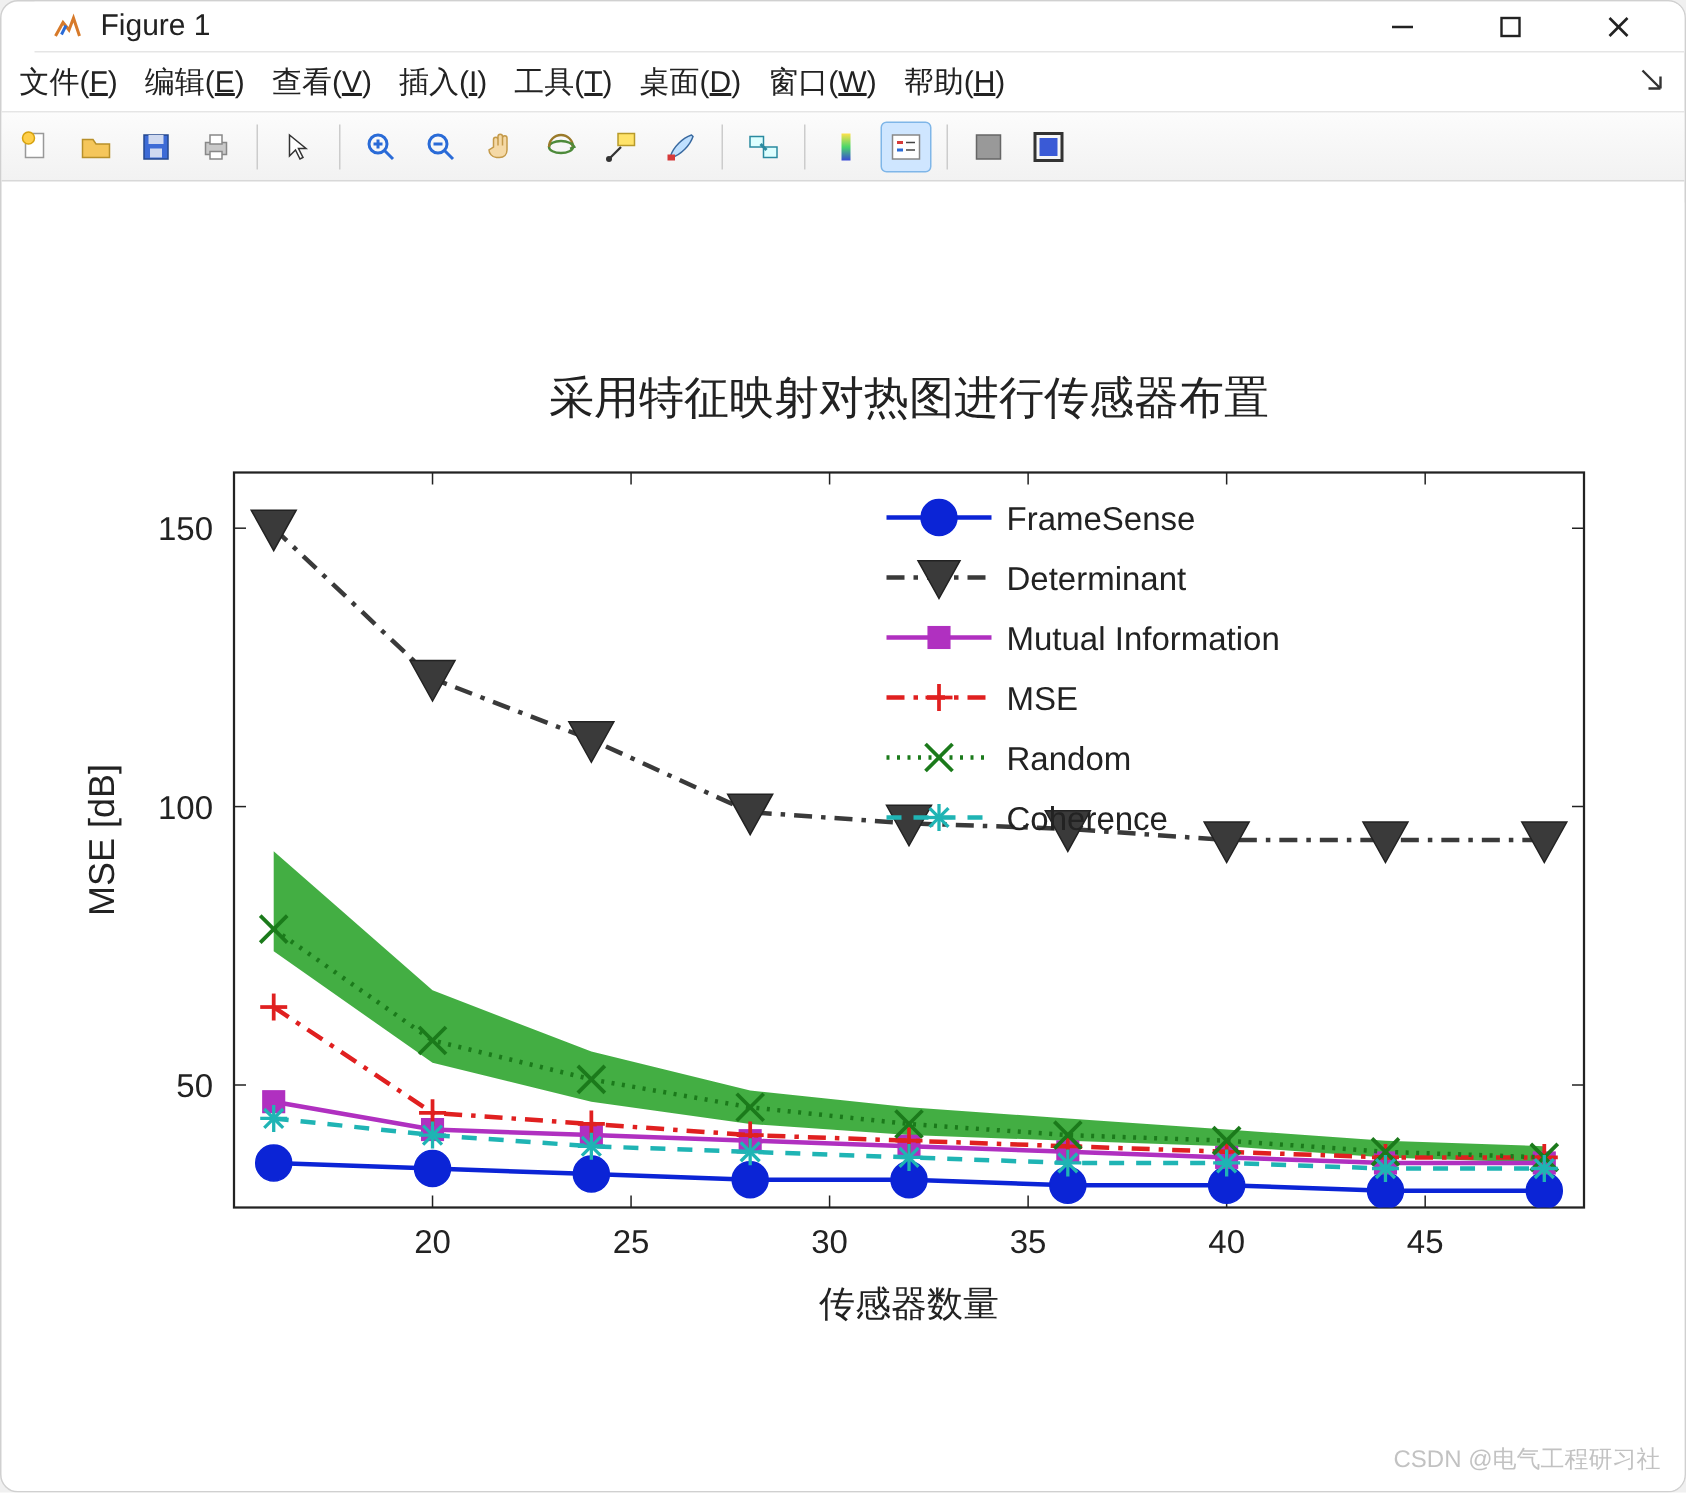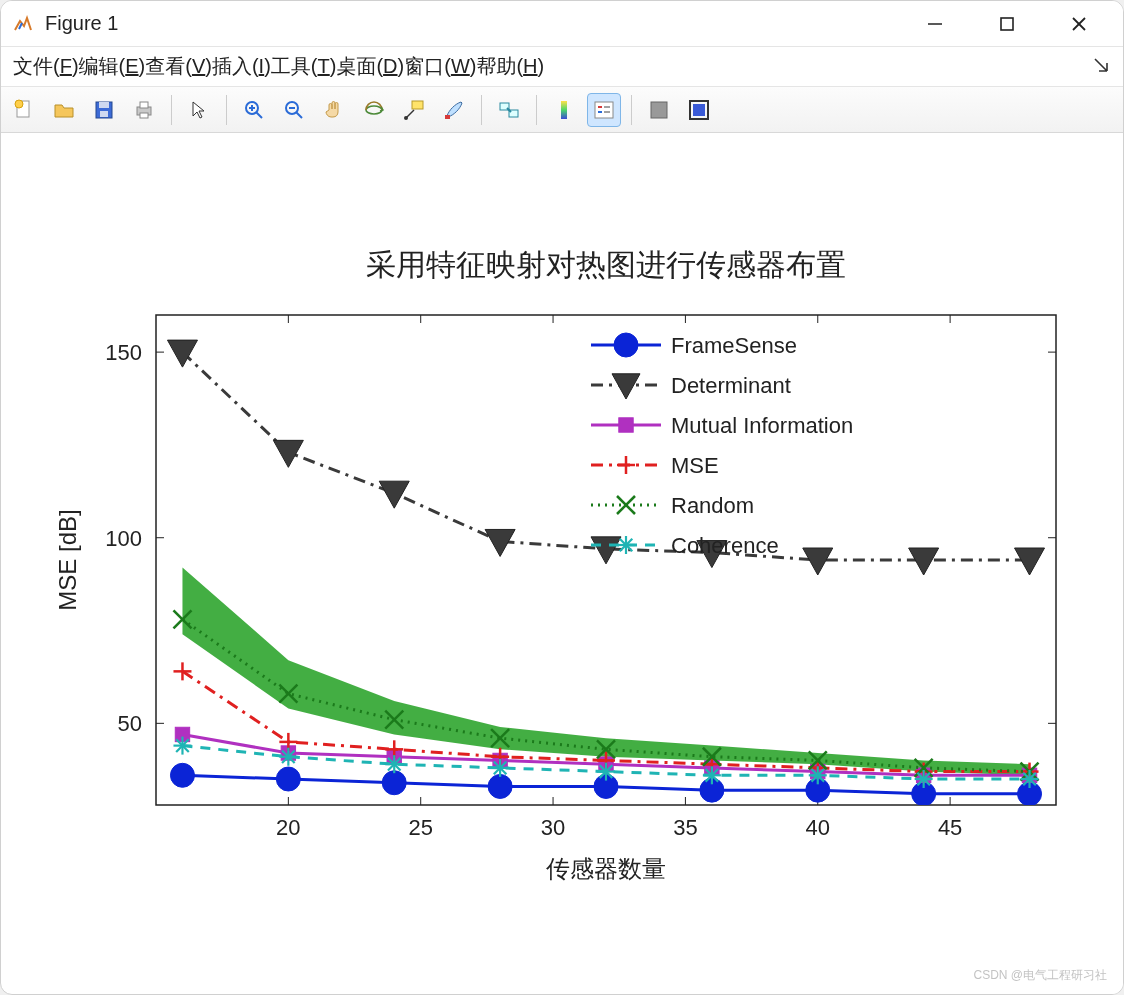--- a/index.html
+++ b/index.html
@@ -14,41 +14,43 @@
   .window {
     width: 1124px;
     height: 995px;
     background: #fff;
     border: 1px solid #d0d0d0;
     border-radius: 12px;
     overflow: hidden;
     position: relative;
   }
   .titlebar {
-    height: 46px;
+    height: 34px;
     display: flex;
     align-items: center;
     padding: 0 10px;
     border-bottom: 1px solid #e5e5e5;
     background: #fff;
+    margin-left: 22px;
   }
   .app-icon {
     width: 24px; height: 24px;
     margin-right: 10px;
     display: flex; align-items: center; justify-content: center;
   }
   .title-text { font-size: 20px; color: #222; flex: 0 0 auto; }
   .title-spacer { flex: 1; }
   .win-controls { display: flex; gap: 24px; margin-right: 10px; }
   .win-btn { width: 48px; height: 36px; display: flex; align-items: center; justify-content: center; cursor: default; }
   .menubar {
     height: 40px;
     display: flex;
     align-items: center;
     padding: 0 12px;
+    gap: 18px;
     font-size: 20px;
     color: #222;
     border-bottom: 1px solid #e5e5e5;
     position: relative;
   }
   .menubar .menu-item .mn { text-decoration: underline; }
   .dock-arrow { position: absolute; right: 14px; top: 10px; }
   .toolbar {
     height: 46px;
     display: flex;
@@ -68,21 +70,21 @@
   .figure-area {
     position: absolute;
     left: 0; right: 0; top: 134px; bottom: 0;
     background: #fff;
     margin-left: 15px;
   }
   .watermark {
     position: absolute;
     right: 16px; bottom: 10px;
     color: rgba(120,120,120,0.45);
-    font-size: 12px;
+    font-size: 16px;
   }
   svg { display: block; }
   .axis-label { font-size: 24px; fill: #222; }
   .tick-label { font-size: 22px; fill: #222; }
   .chart-title { font-size: 30px; fill: #222; }
   .legend-text { font-size: 22px; fill: #222; }
 </style>
 </head>
 <body>
 

